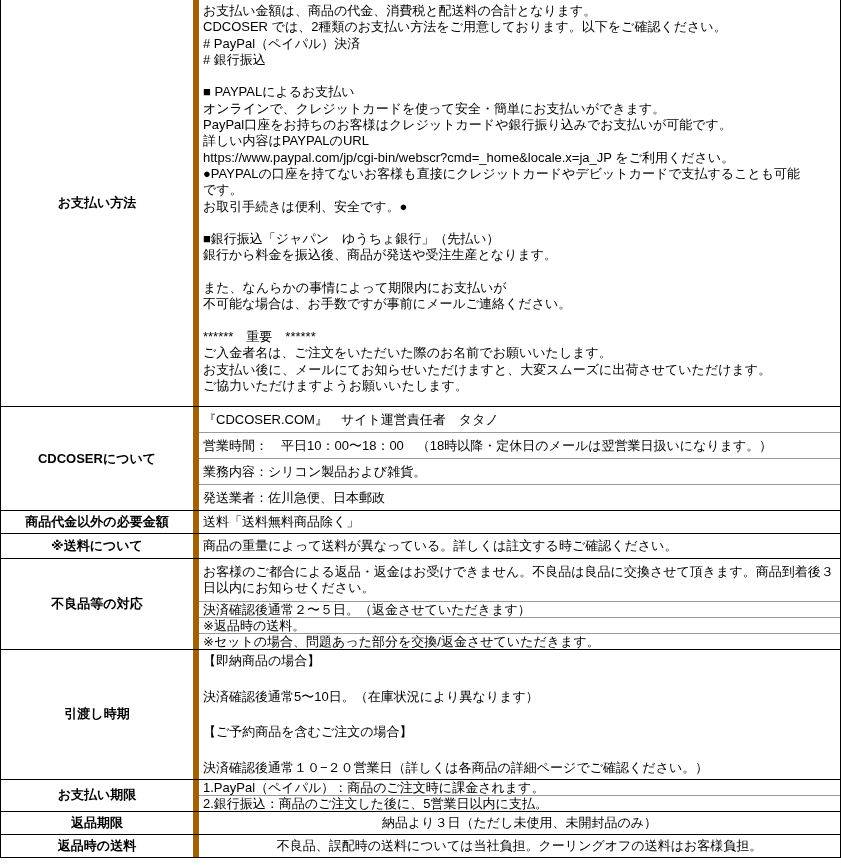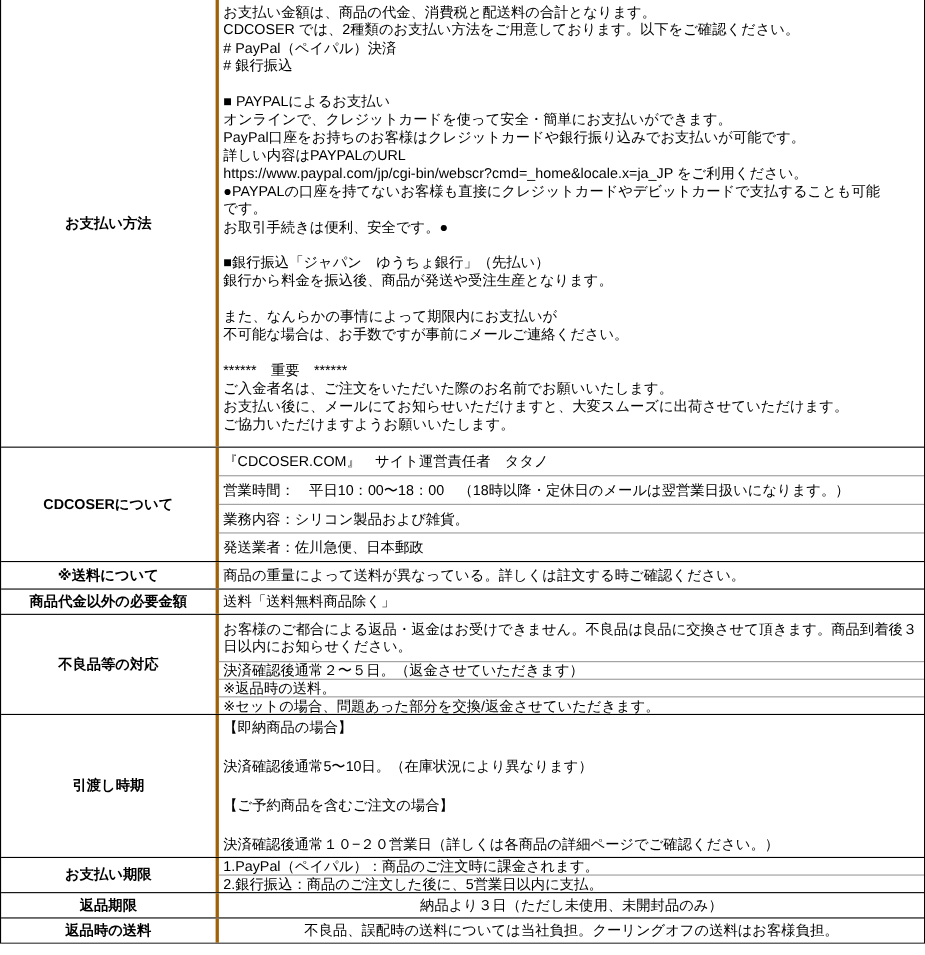--- a/index.html
+++ b/index.html
@@ -12,21 +12,21 @@
   }
   .info-table {
     width:841px;
     border-left:1px solid #000;
     border-right:1px solid #000;
   }
   .row { display:flex; border-bottom:1px solid #000; }
   .label-cell {
     width:198px;
     flex:0 0 198px;
-    border-right:3px solid #a16207;
+    border-right:6px solid #a16207;
     display:flex;
     align-items:center;
     justify-content:center;
     text-align:right;
     font-weight:bold;
     padding:2px;
   }
   .content-cell { flex:1; min-width:0; overflow-wrap:anywhere; }
   .pre { white-space:pre-line; }
 
@@ -80,27 +80,27 @@
     <div class="label-cell">CDCOSERについて</div>
     <div class="content-cell">
       <div class="sub-row sub26">『CDCOSER.COM』　サイト運営責任者　タタノ</div>
       <div class="sub-row sub26">営業時間：　平日10：00〜18：00　（18時以降・定休日のメールは翌営業日扱いになります。）</div>
       <div class="sub-row sub26">業務内容：シリコン製品および雑貨。</div>
       <div class="sub-row sub26">発送業者：佐川急便、日本郵政</div>
     </div>
   </div>
 
   <div class="row">
-    <div class="label-cell">※送料について</div>
-    <div class="content-cell cell-shipping">商品の重量によって送料が異なっている。詳しくは註文する時ご確認ください。</div>
+    <div class="label-cell">商品代金以外の必要金額</div>
+    <div class="content-cell cell-fees">送料「送料無料商品除く」</div>
   </div>
 
   <div class="row">
-    <div class="label-cell">商品代金以外の必要金額</div>
-    <div class="content-cell cell-fees">送料「送料無料商品除く」</div>
+    <div class="label-cell">※送料について</div>
+    <div class="content-cell cell-shipping">商品の重量によって送料が異なっている。詳しくは註文する時ご確認ください。</div>
   </div>
 
   <div class="row">
     <div class="label-cell">不良品等の対応</div>
     <div class="content-cell">
       <div class="sub-row sub-first">お客様のご都合による返品・返金はお受けできません。不良品は良品に交換させて頂きます。商品到着後３日以内にお知らせください。</div>
       <div class="sub-row sub-tight">決済確認後通常２〜５日。（返金させていただきます）</div>
       <div class="sub-row sub-tight">※返品時の送料。</div>
       <div class="sub-row sub-tight">※セットの場合、問題あった部分を交換/返金させていただきます。</div>
     </div>

